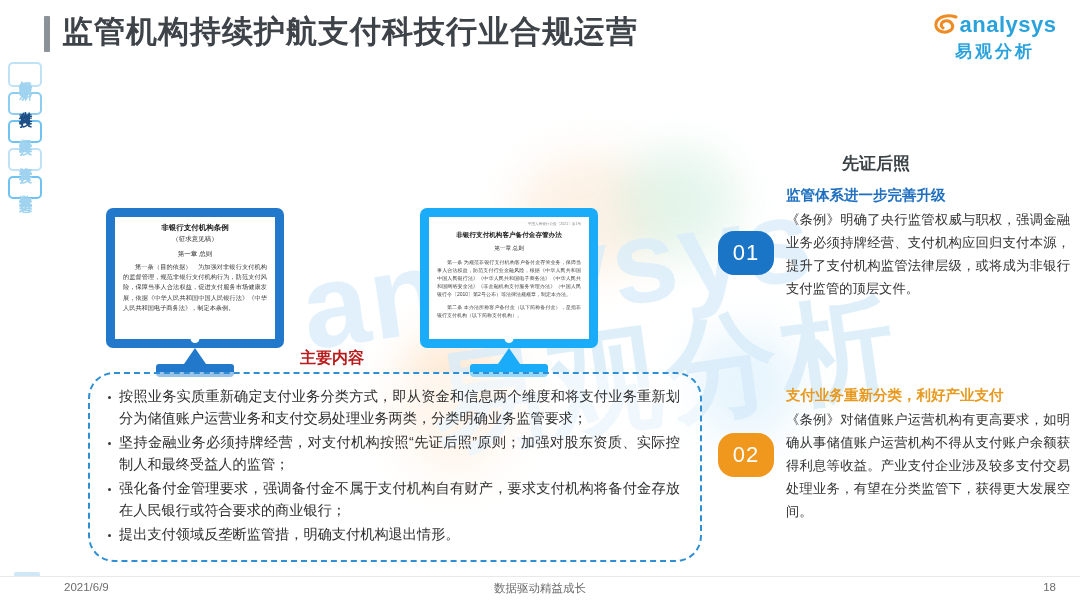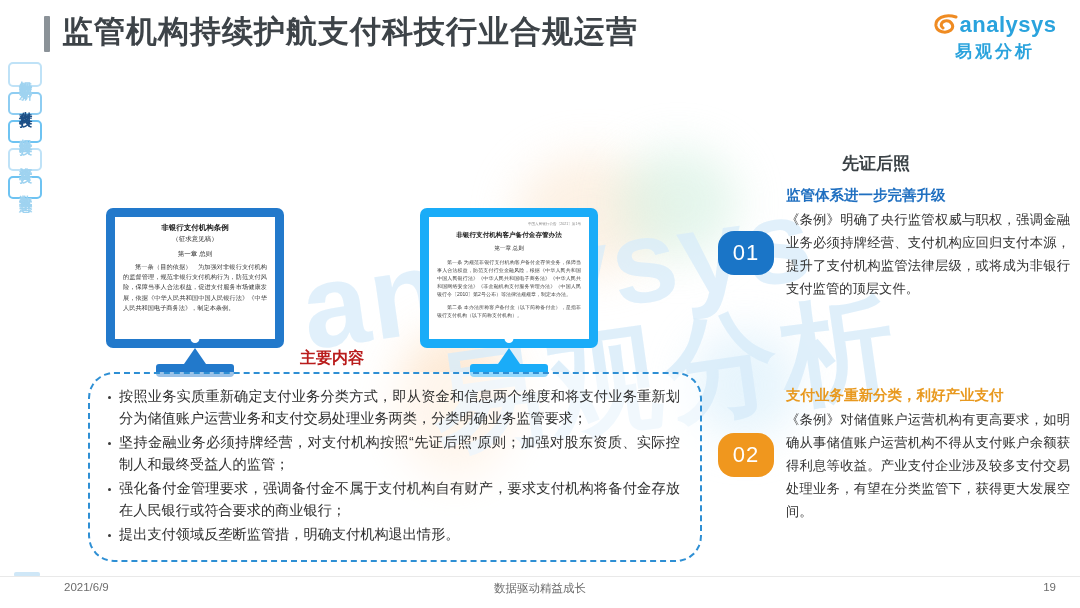--- a/index.html
+++ b/index.html
@@ -253,15 +253,15 @@
     <div class="comm-body">
       <div class="comm-head head-orange">支付业务重新分类，利好产业支付</div>
       <div class="comm-para">《条例》对储值账户运营机构有更高要求，如明确从事储值账户运营机构不得从支付账户余额获得利息等收益。产业支付企业涉及较多支付交易处理业务，有望在分类监管下，获得更大发展空间。</div>
     </div>
   </div>
 
   <div class="ft-tick"></div>
   <div class="footer-line"></div>
   <div class="ft ft-mid">数据驱动精益成长</div>
   <div class="ft ft-left">2021/6/9</div>
-  <div class="ft ft-right">19</div>
+  <div class="ft ft-right">18</div>
 
 </div>
 
 </body></html>

